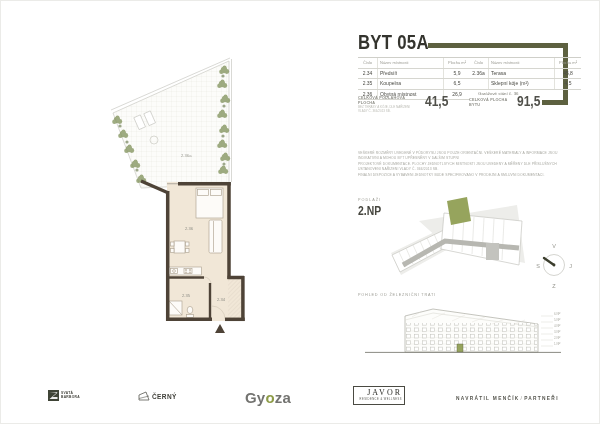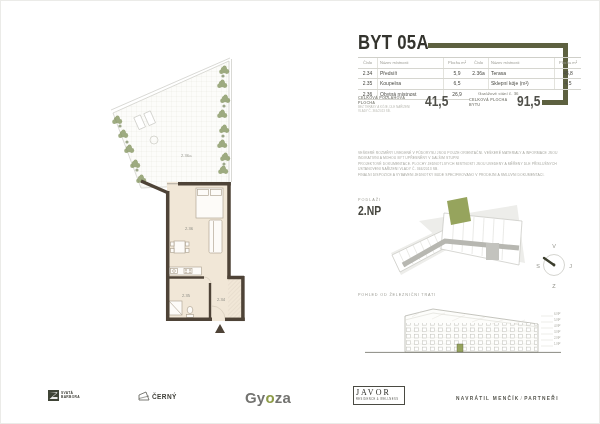--- a/index.html
+++ b/index.html
@@ -40,21 +40,21 @@
   .floor-val{left:357px;top:202px;font-size:13px;font-weight:bold;color:#45453e;}
 
   .elev-lab{left:357px;top:292px;font-size:3.8px;color:#9d9d95;letter-spacing:.8px;}
   .lvl{font-size:2.9px;color:#aeaea6;line-height:1;}
   .svata{left:47px;top:389px;display:flex;gap:2px;align-items:center;}
   .svata .nm{font-size:3.3px;font-weight:bold;line-height:1.15;letter-spacing:.3px;color:#46463f;}
   .cerny{left:137px;top:390px;display:flex;gap:2px;align-items:center;}
   .cerny .nm{font-size:6.5px;font-weight:bold;letter-spacing:.4px;color:#3e3e38;}
   .gyoza{left:244px;top:388px;font-size:15px;font-weight:bold;color:#737370;letter-spacing:.2px;}
   .gyoza .o{color:#8e9c48;}
-  .javor{left:352px;top:385px;width:46px;border:1px solid #4a4a42;text-align:left;padding:2px 2px 2.5px 2px;}
+  .javor{left:352px;top:385px;width:46px;border:1px solid #4a4a42;text-align:right;padding:2px 2px 2.5px 2px;}
   .javor .nm{font-family:"Liberation Serif",serif;font-size:8px;letter-spacing:2px;color:#2e2e29;line-height:1;}
   .javor .sub{font-size:2.6px;letter-spacing:.5px;color:#55554e;line-height:1;margin-top:1.5px;}
   .navratil{left:455px;top:395px;font-size:4.8px;font-weight:bold;letter-spacing:1.3px;color:#55554e;}
   .navratil .sep{font-weight:normal;color:#8a8a82;padding:0 1px;}
 </style>
 </head>
 <body>
 
 <div class="page">
 

